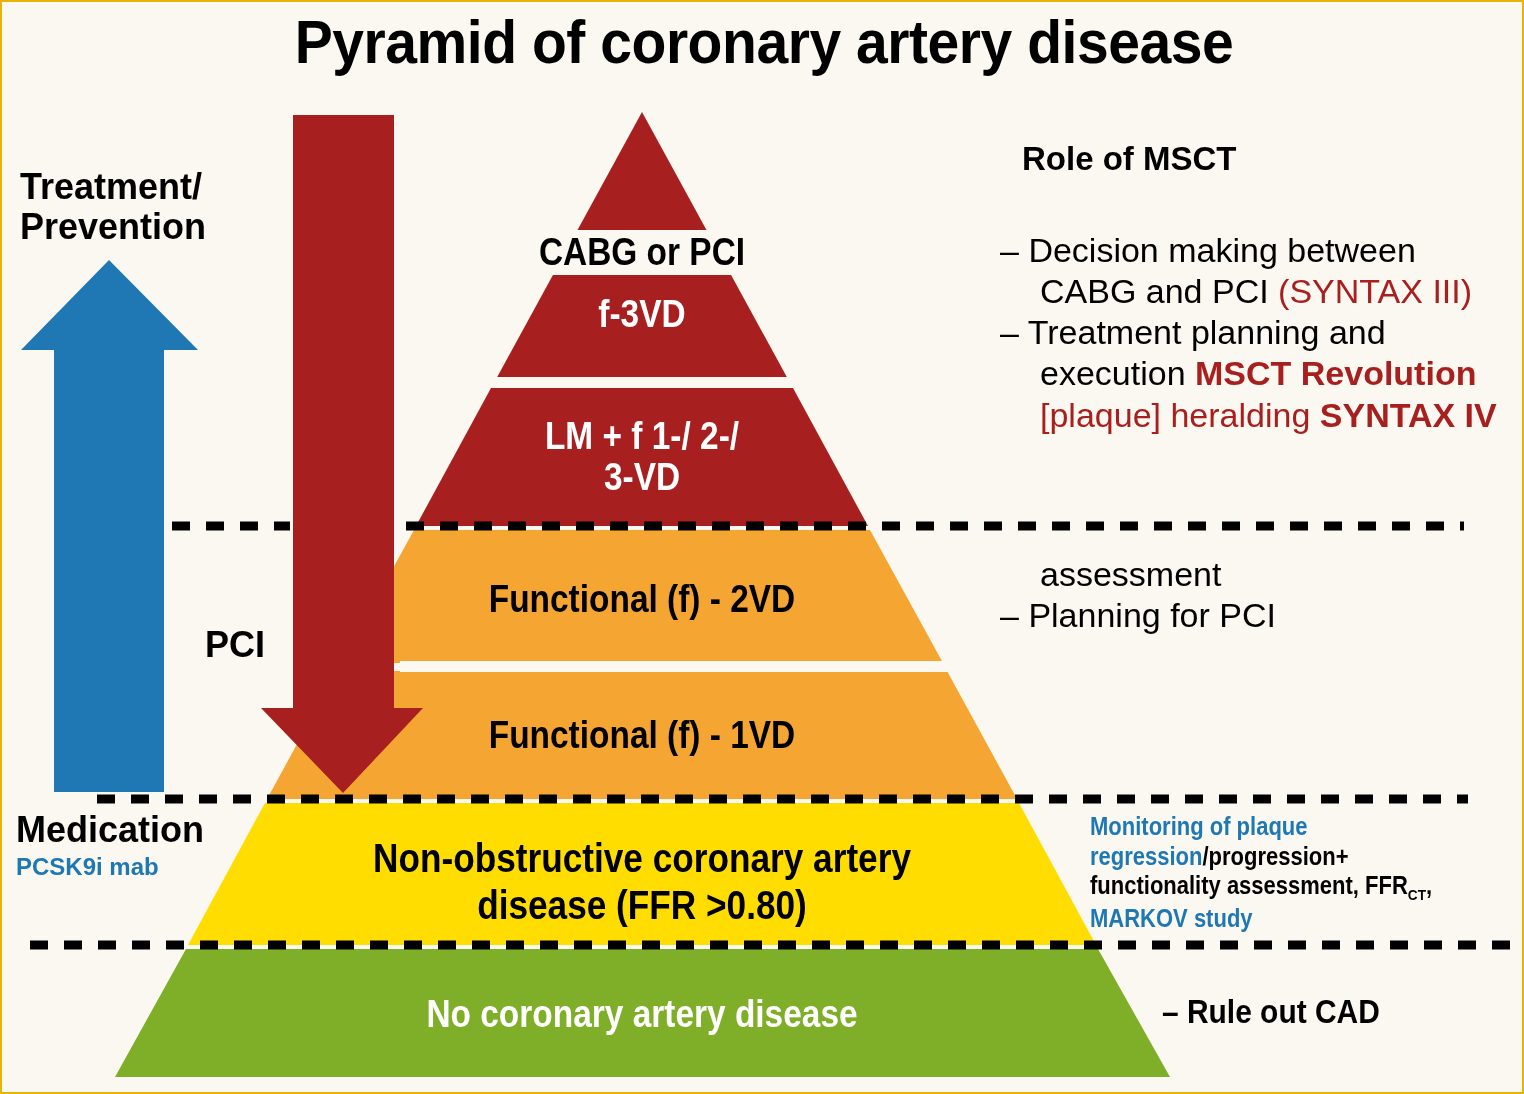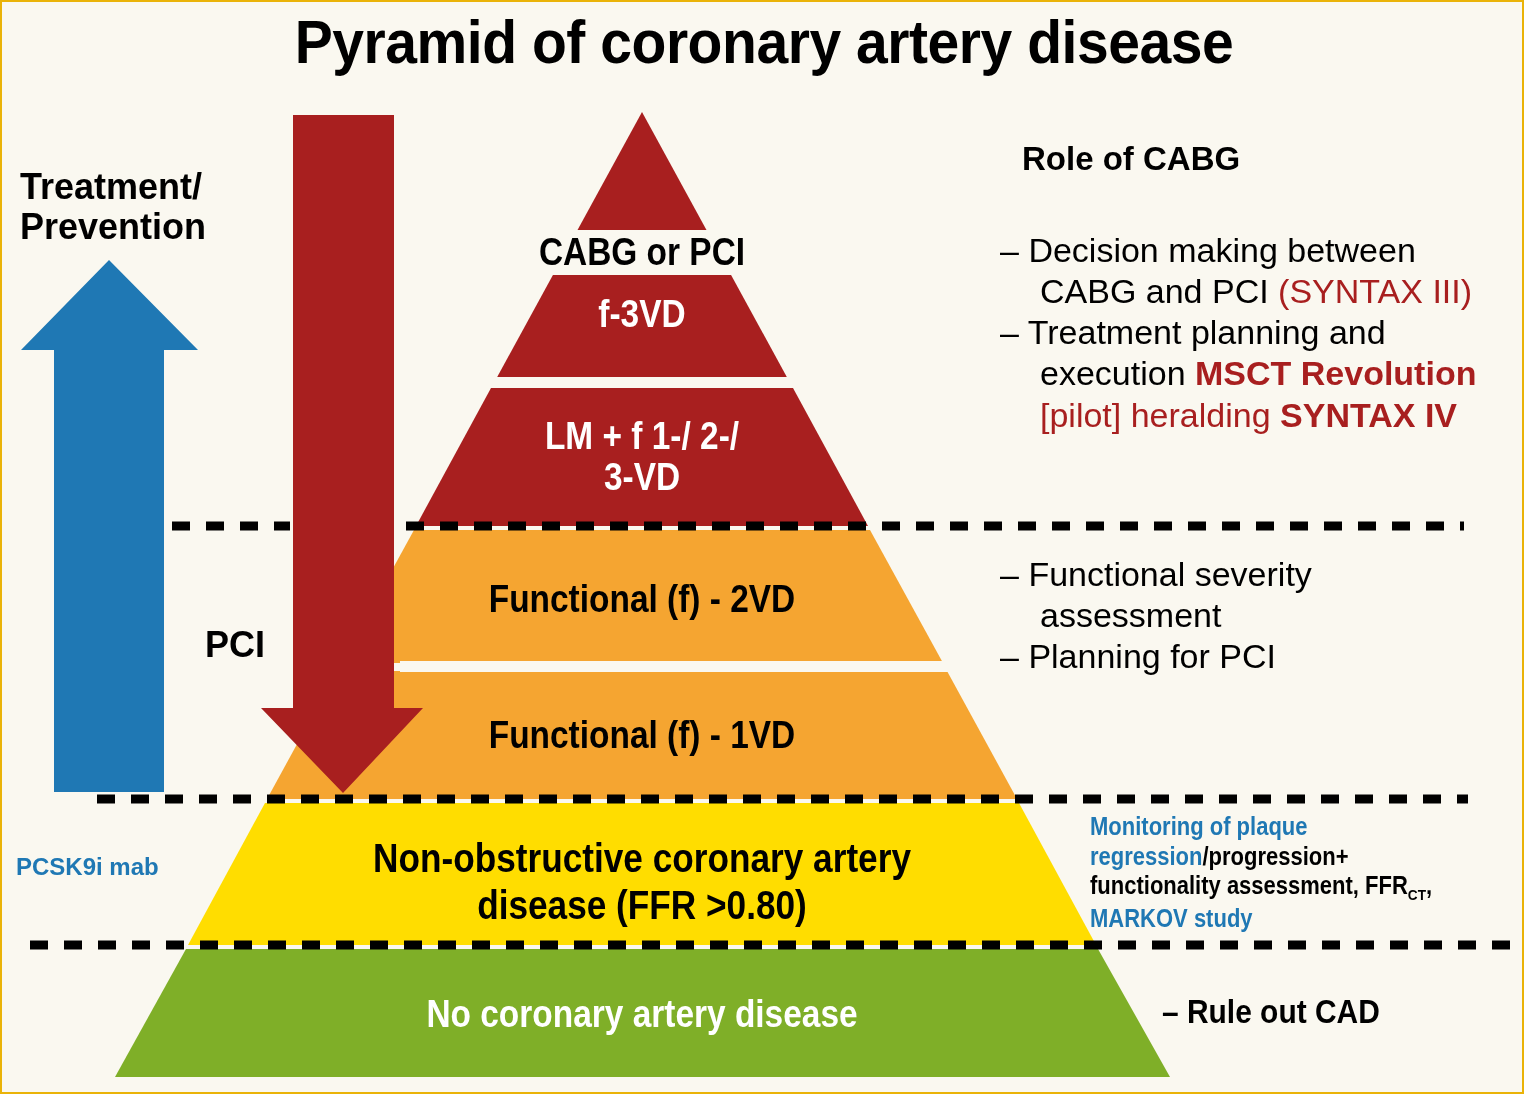--- a/index.html
+++ b/index.html
@@ -151,20 +151,21 @@
     <line x1="28" y1="943" x2="1508" y2="943" stroke="#000" stroke-width="9" stroke-dasharray="18 16"></line>
   </svg>
 
   <div id="treat-prev" class="txt">
     <div>Treatment/</div>
     <div>Prevention</div>
   </div>
 
   <div id="pci-label" class="txt">PCI</div>
 
+  <div id="medication-label" class="txt">Medication</div>
   <div id="medication-drug" class="txt">PCSK9i mab</div>
 
   <div id="lbl-cabg-pci" class="tier-label condc">CABG or PCI</div>
 
   <div id="lbl-f3vd" class="tier-label condc">f-3VD</div>
 
   <div id="lbl-lm" class="tier-label condc">
     <div>LM + f 1-/ 2-/</div>
     <div>3-VD</div>
   </div>
@@ -173,50 +174,46 @@
 
   <div id="lbl-f1vd" class="tier-label condc">Functional (f) - 1VD</div>
 
   <div id="lbl-nonobs" class="tier-label condc">
     <div>Non-obstructive coronary artery</div>
     <div>disease (FFR &gt;0.80)</div>
   </div>
 
   <div id="lbl-nocad" class="tier-label condc">No coronary artery disease</div>
 
-  <div id="role-title" class="txt">Role of CABG</div>
+  <div id="role-title" class="txt">Role of MSCT</div>
 
   <div id="block-top" class="rblock">
     <div class="rline">
       <span>–</span>
       <span>Decision making between</span>
     </div>
     <div class="rline indent">
       <span>CABG and PCI</span>
       <span class="red">(SYNTAX III)</span>
     </div>
     <div class="rline">
       <span>–</span>
       <span>Treatment planning and</span>
     </div>
     <div class="rline indent">
       <span>execution</span>
       <span class="redb">MSCT Revolution</span>
     </div>
     <div class="rline indent">
-      <span class="red">[pilot] heralding</span>
+      <span class="red">[plaque] heralding</span>
       <span class="redb">SYNTAX IV</span>
     </div>
   </div>
 
   <div id="block-mid" class="rblock">
-    <div class="rline">
-      <span>–</span>
-      <span>Functional severity</span>
-    </div>
     <div class="rline indent">
       <span>assessment</span>
     </div>
     <div class="rline">
       <span>–</span>
       <span>Planning for PCI</span>
     </div>
   </div>
 
   <div id="block-monitor" class="rblock cond">

